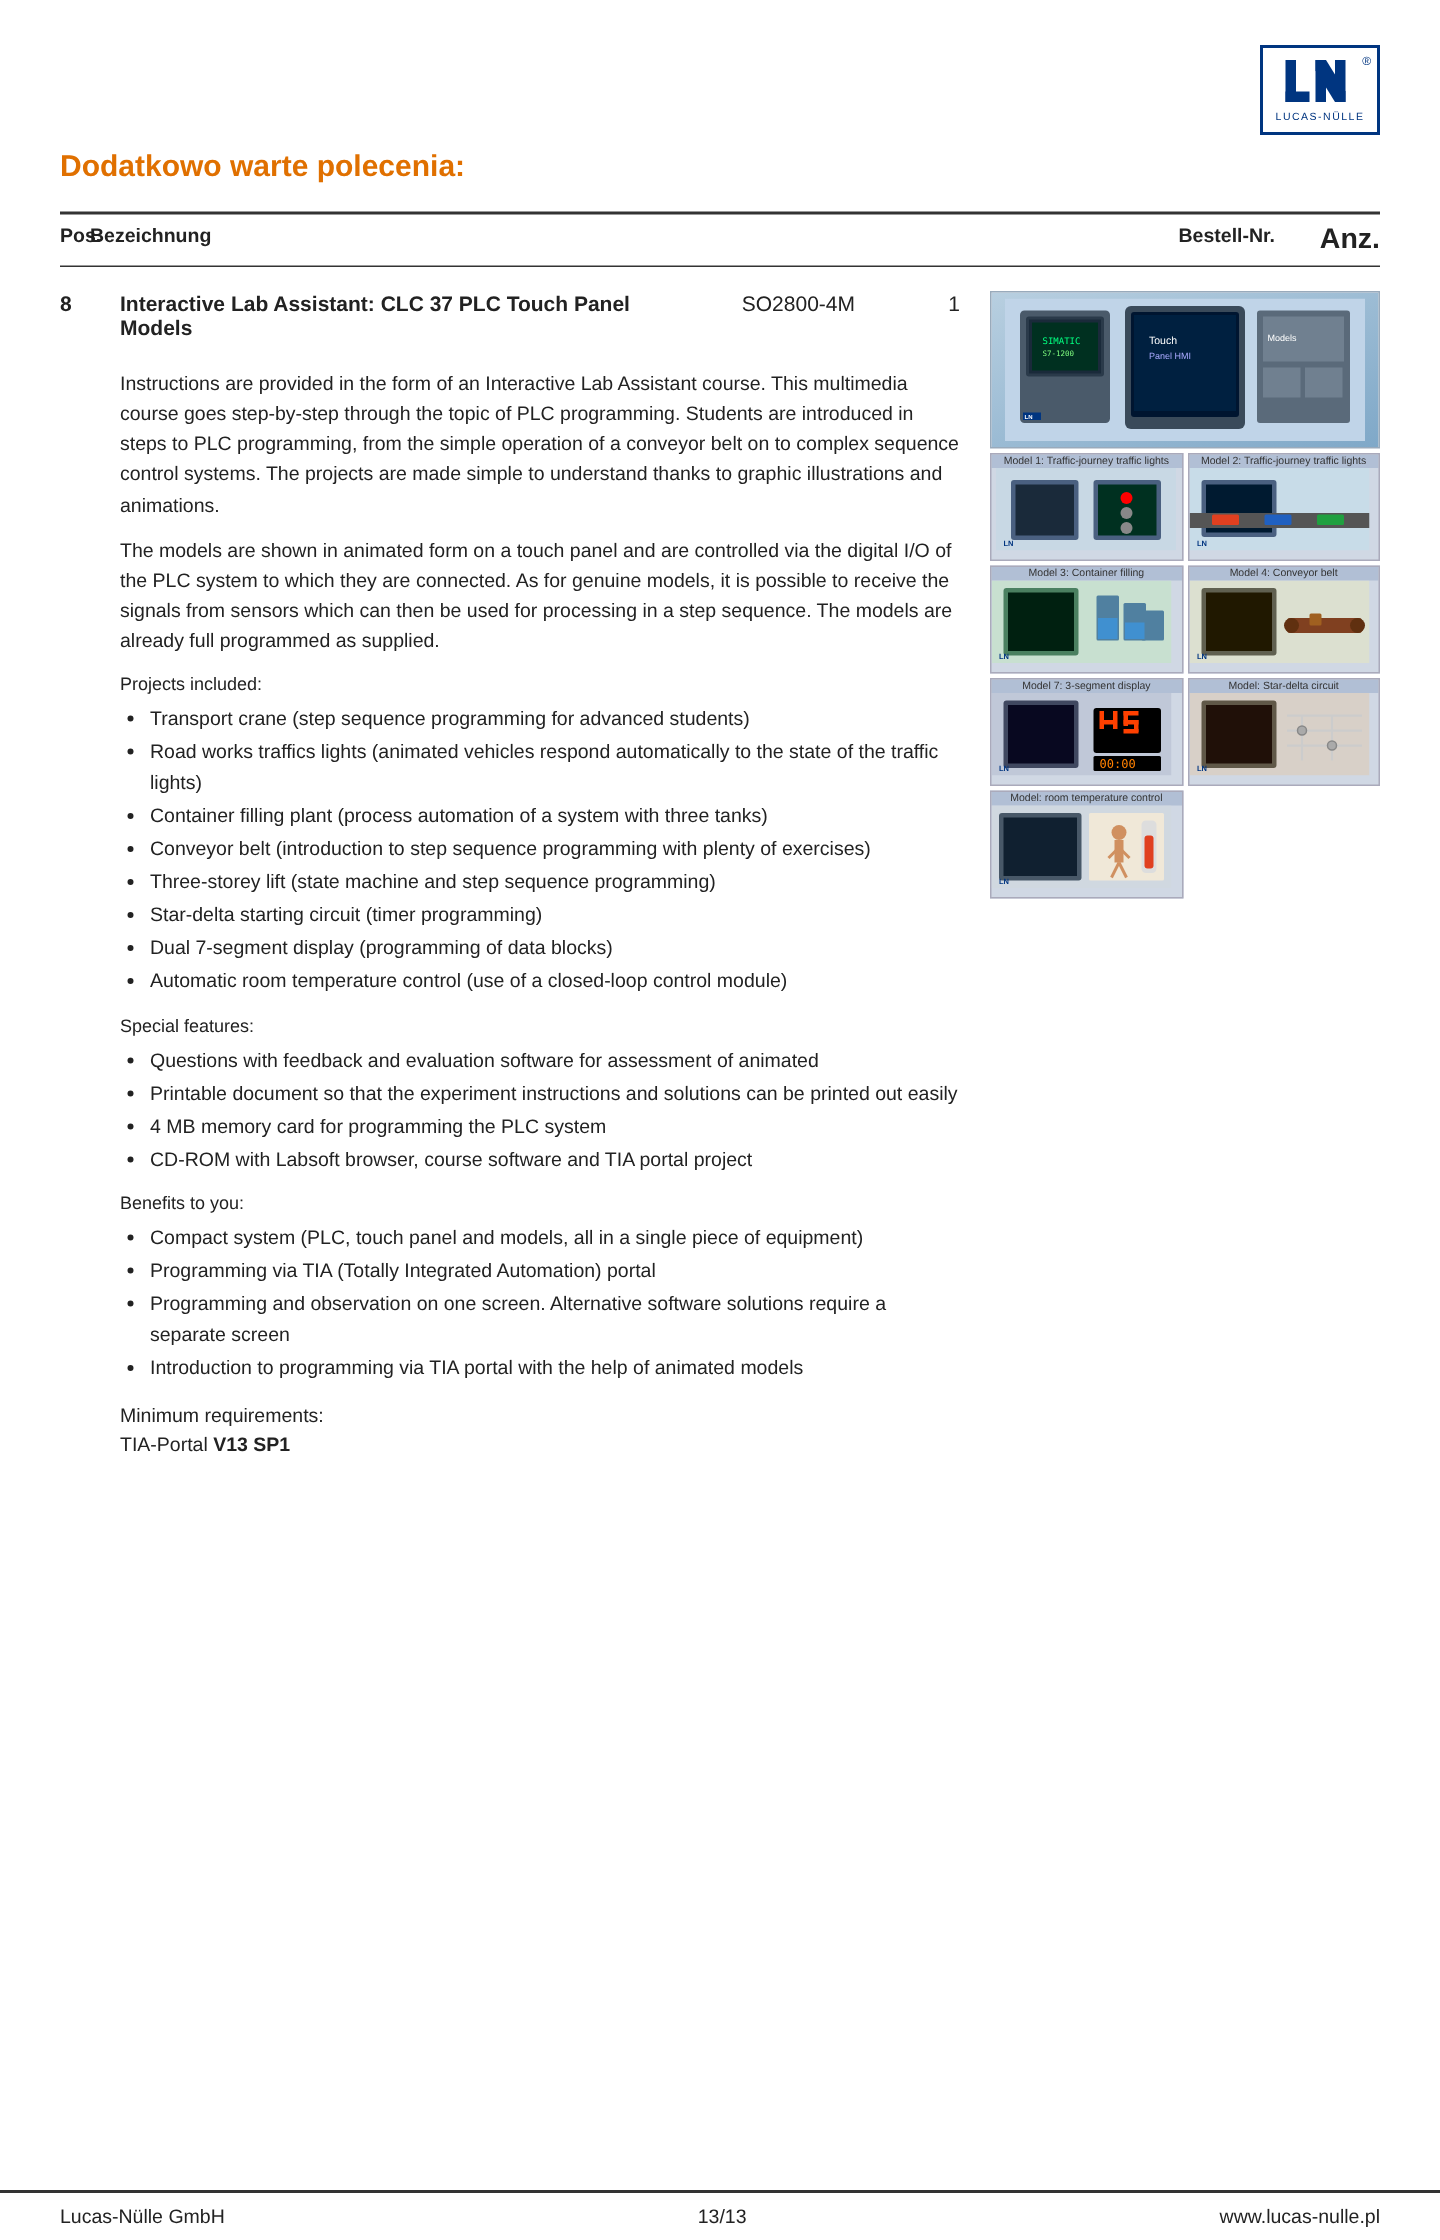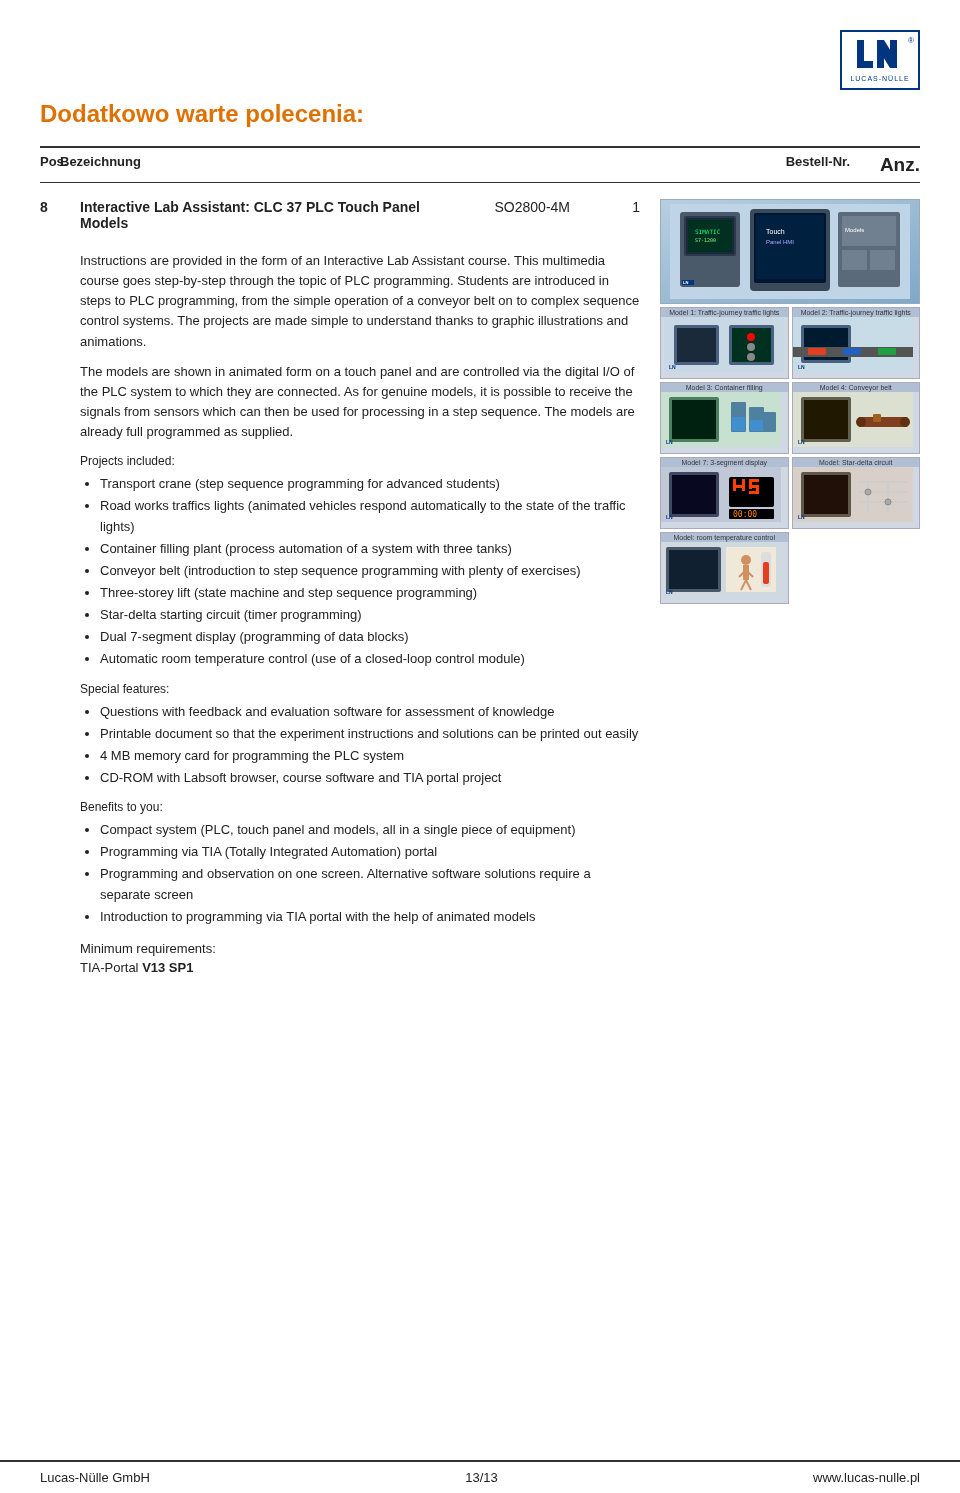--- a/index.html
+++ b/index.html
@@ -46,21 +46,21 @@
     .logo-text {
       font-size: 7px;
       color: #003580;
       letter-spacing: 1px;
       margin-top: 2px;
     }
 
     
     .section-heading {
       color: #E07000;
-      font-size: 24px;
+      font-size: 20px;
       font-weight: bold;
       margin-bottom: 18px;
     }
 
     
     .table-header {
       display: flex;
       border-top: 2px solid #333;
       border-bottom: 1px solid #333;
       padding: 6px 0;
@@ -230,21 +230,21 @@
         <li>Container filling plant (process automation of a system with three tanks)</li>
         <li>Conveyor belt (introduction to step sequence programming with plenty of exercises)</li>
         <li>Three-storey lift (state machine and step sequence programming)</li>
         <li>Star-delta starting circuit (timer programming)</li>
         <li>Dual 7-segment display (programming of data blocks)</li>
         <li>Automatic room temperature control (use of a closed-loop control module)</li>
       </ul>
 
       <div class="section-label">Special features:</div>
       <ul class="bullet-list">
-        <li>Questions with feedback and evaluation software for assessment of knowledge</li>
+        <li>Questions with feedback and evaluation software for assessment of animated</li>
         <li>Printable document so that the experiment instructions and solutions can be printed out easily</li>
         <li>4 MB memory card for programming the PLC system</li>
         <li>CD-ROM with Labsoft browser, course software and TIA portal project</li>
       </ul>
 
       <div class="section-label">Benefits to you:</div>
       <ul class="bullet-list">
         <li>Compact system (PLC, touch panel and models, all in a single piece of equipment)</li>
         <li>Programming via TIA (Totally Integrated Automation) portal</li>
         <li>Programming and observation on one screen. Alternative software solutions require a separate screen</li>

